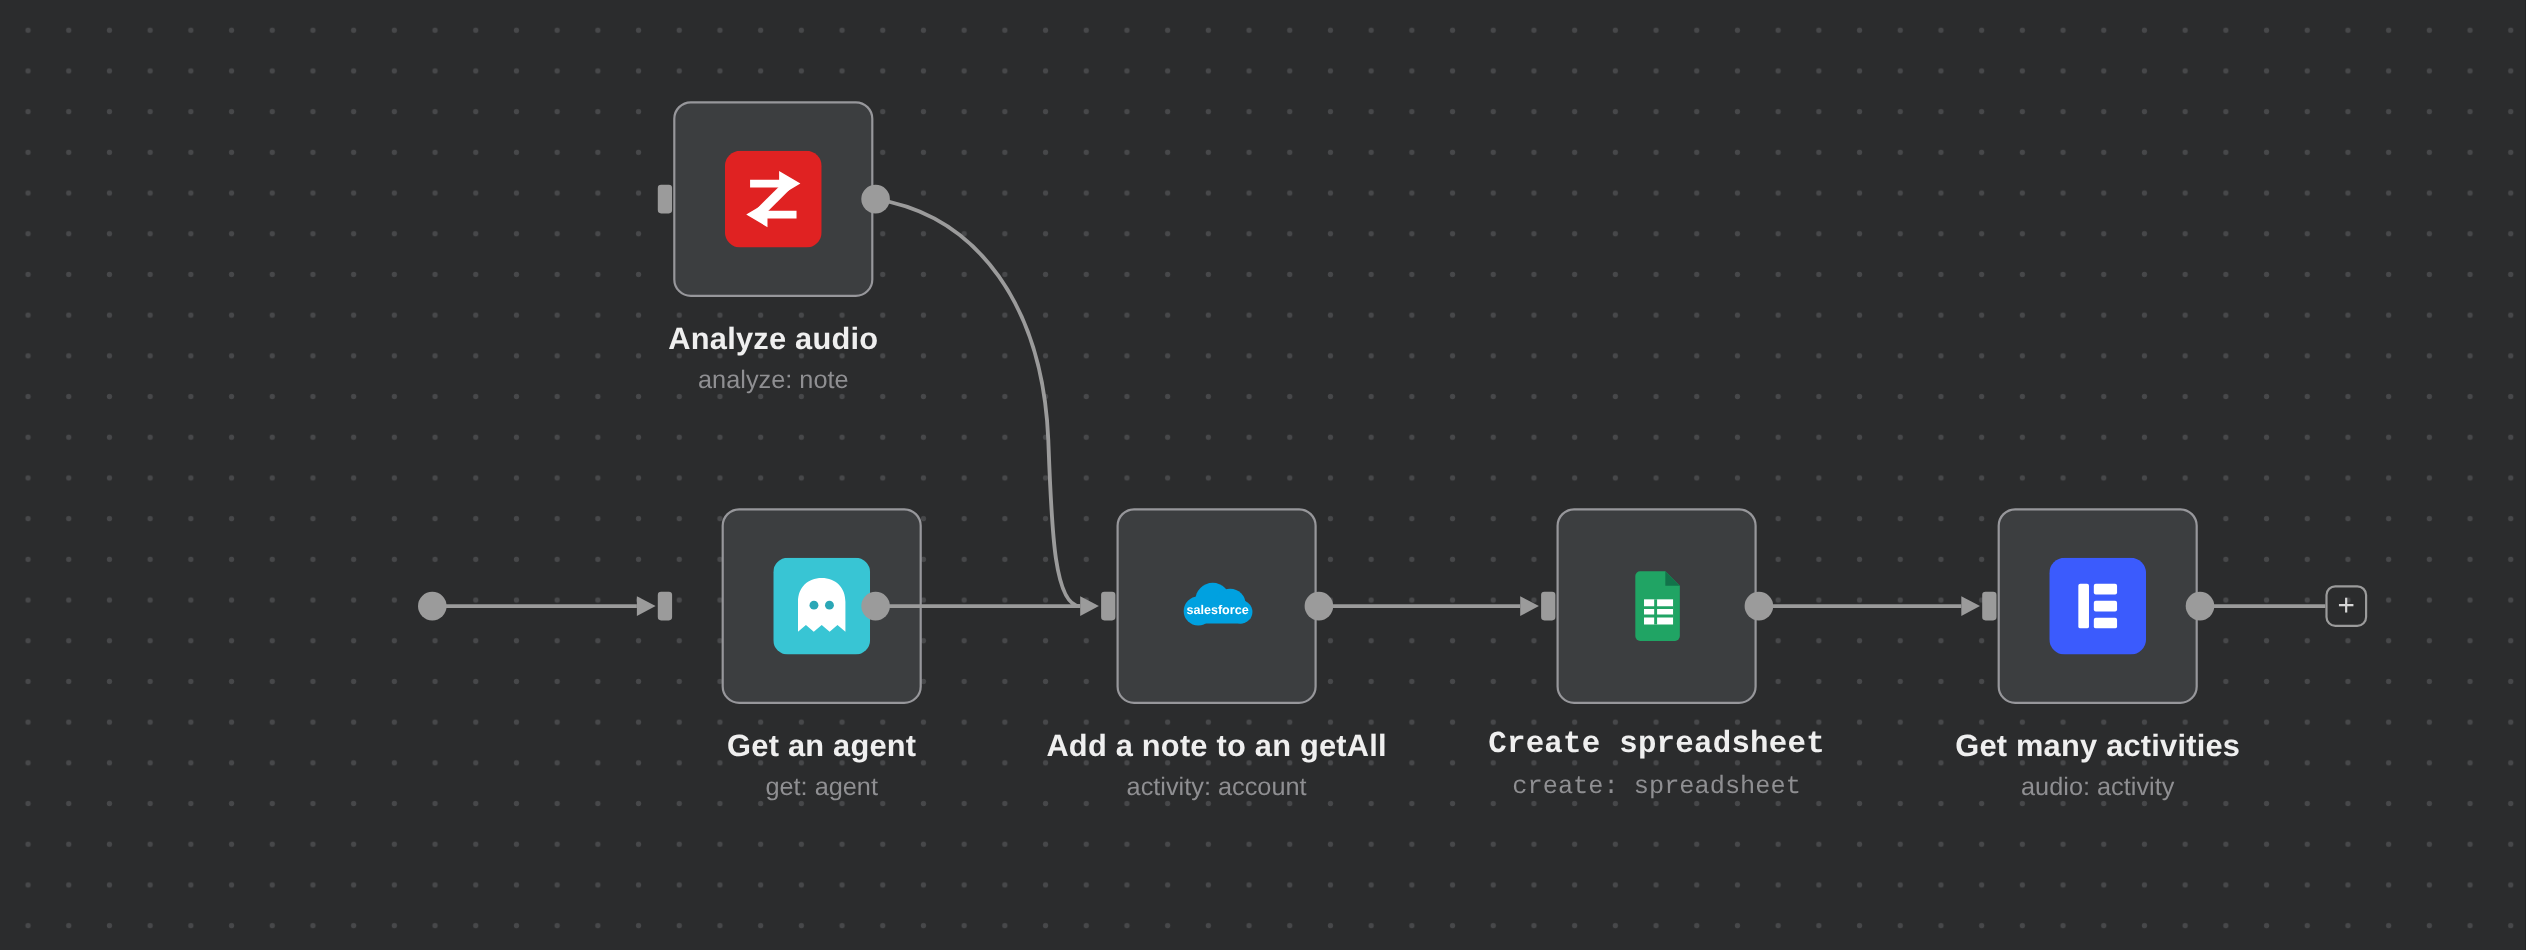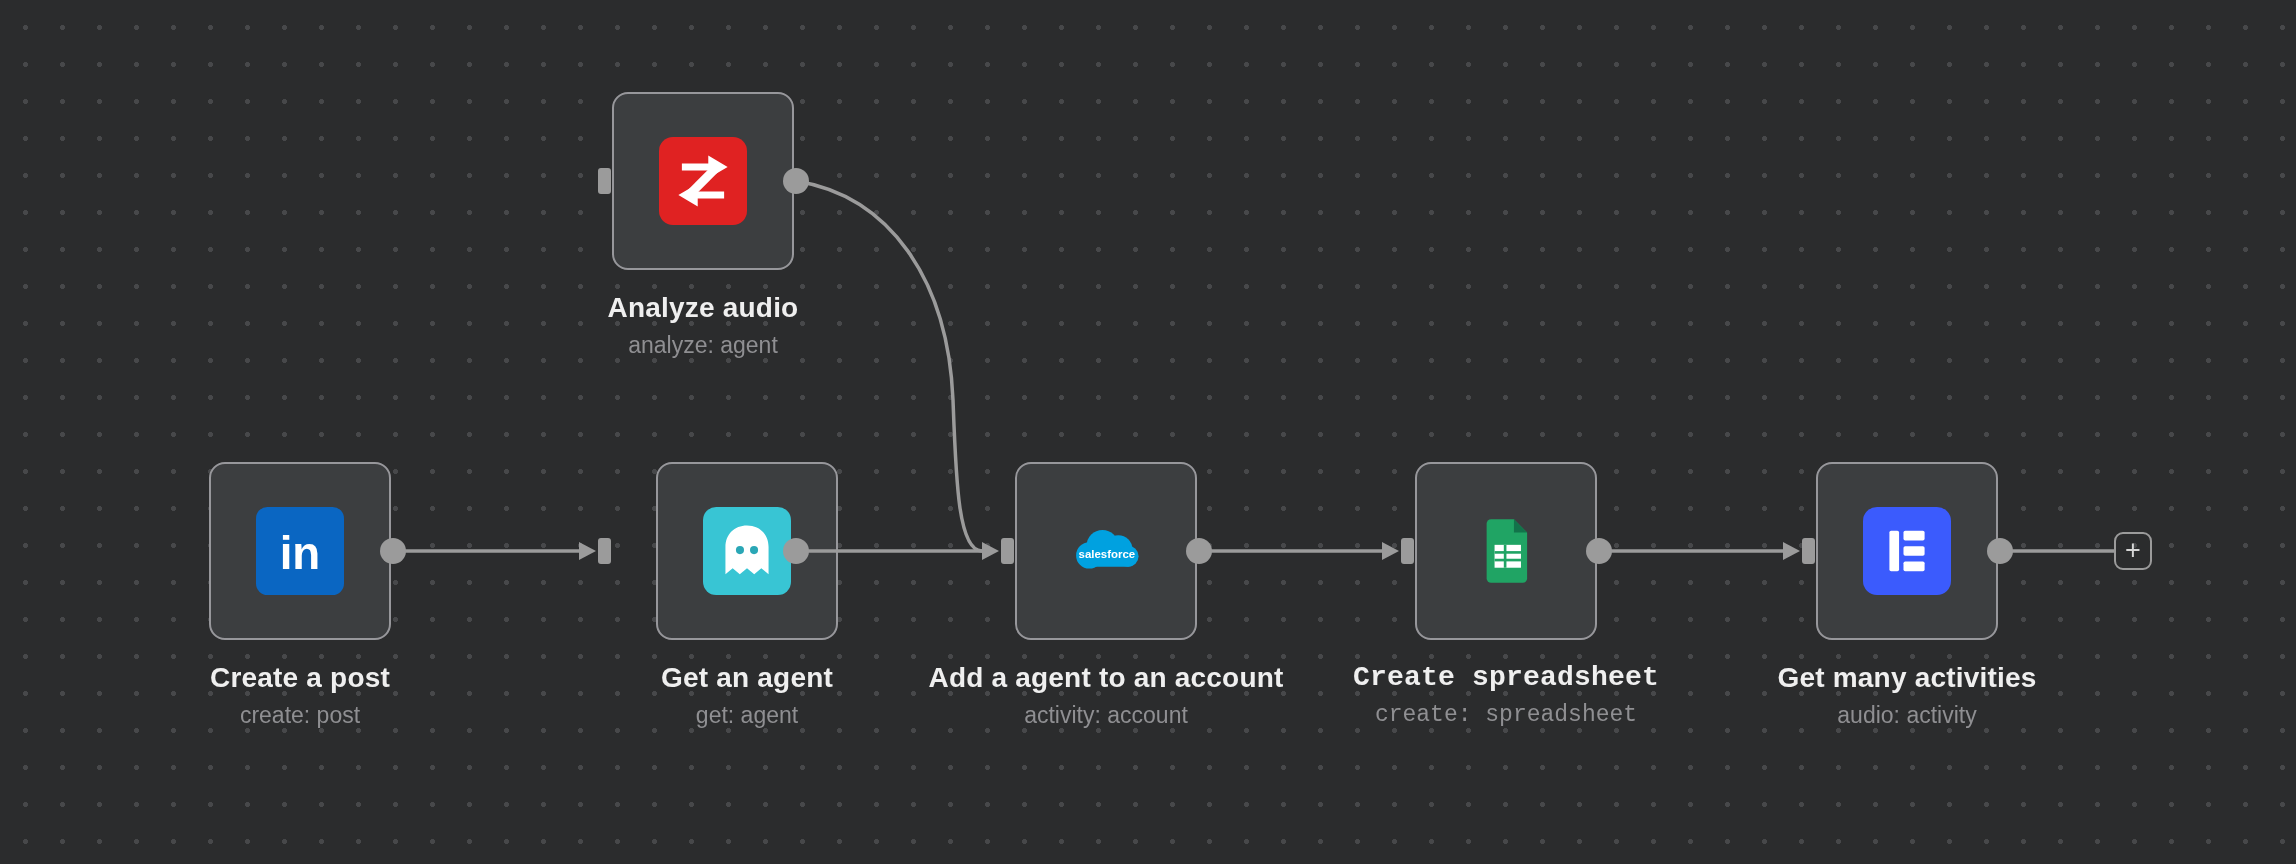--- a/index.html
+++ b/index.html
@@ -84,33 +84,23 @@
   <div class="node-group" style="left:612px;top:92px;width:182px;">
     <div class="node-box">
       <svg class="node-icon" viewBox="0 0 100 100">
         <rect width="100" height="100" rx="16" fill="#e02222"></rect>
         <polygon points="26,30 56,30 56,21 78,34 56,47 56,38 26,38" fill="#fff"></polygon>
         <path d="M64 36 L36 64" stroke="#fff" stroke-width="10"></path>
         <polygon points="74,62 44,62 44,53 22,66 44,79 44,70 74,70" fill="#fff"></polygon>
       </svg>
     </div>
     <div class="node-title">Analyze audio</div>
-    <div class="node-subtitle">analyze: agent</div>
+    <div class="node-subtitle">analyze: note</div>
   </div>
 
-  <div class="node-group" style="left:209px;top:462px;width:182px;">
-    <div class="node-box">
-      <svg class="node-icon" viewBox="0 0 100 100">
-        <rect width="100" height="100" rx="13" fill="#0a66c2"></rect>
-        <text x="50" y="71" text-anchor="middle" font-size="52" font-weight="bold" fill="#ffffff" font-family="Liberation Sans, sans-serif">in</text>
-      </svg>
-    </div>
-    <div class="node-title">Create a post</div>
-    <div class="node-subtitle">create: post</div>
-  </div>
 
   <div class="node-group" style="left:612px;top:462px;width:182px;margin-left:44px;">
     <div class="node-box">
       <svg class="node-icon" viewBox="0 0 100 100">
         <rect width="100" height="100" rx="15" fill="#38c5d4"></rect>
         <path d="M50 21 c-14.5 0 -24.5 10 -24.5 24.5 v31 l8.2 -7 8.1 7 8.2 -7 8.2 7 8.1 -7 8.2 7 v-31 c0 -14.5 -10 -24.5 -24.5 -24.5 z" fill="#ffffff"></path>
         <circle cx="42" cy="49" r="4.6" fill="#2aa7b6"></circle>
         <circle cx="58" cy="49" r="4.6" fill="#2aa7b6"></circle>
       </svg>
     </div>
@@ -124,21 +114,21 @@
         <g fill="#00a1e0">
           <circle cx="31" cy="55" r="15"></circle>
           <circle cx="46" cy="44" r="18"></circle>
           <circle cx="64" cy="48" r="16"></circle>
           <circle cx="75" cy="56" r="12"></circle>
           <rect x="22" y="50" width="62" height="18" rx="9"></rect>
         </g>
         <text x="51" y="58" text-anchor="middle" font-size="13" font-weight="600" fill="#ffffff" font-family="Liberation Sans, sans-serif">salesforce</text>
       </svg>
     </div>
-    <div class="node-title">Add a agent to an account</div>
+    <div class="node-title">Add a note to an getAll</div>
     <div class="node-subtitle">activity: account</div>
   </div>
 
   <div class="node-group" style="left:1415px;top:462px;width:182px;font-family:Liberation Mono, monospace;">
     <div class="node-box">
       <svg class="node-icon" viewBox="0 0 100 100">
         <path d="M33 14 h26 l15 15 v52 a5 5 0 0 1 -5 5 h-36 a5 5 0 0 1 -5 -5 v-62 a5 5 0 0 1 5 -5 z" fill="#20a464"></path>
         <path d="M59 14 l15 15 h-15 z" fill="#12734a"></path>
         <rect x="37" y="43" width="30" height="26" fill="#ffffff"></rect>
         <g stroke="#20a464" stroke-width="3">

